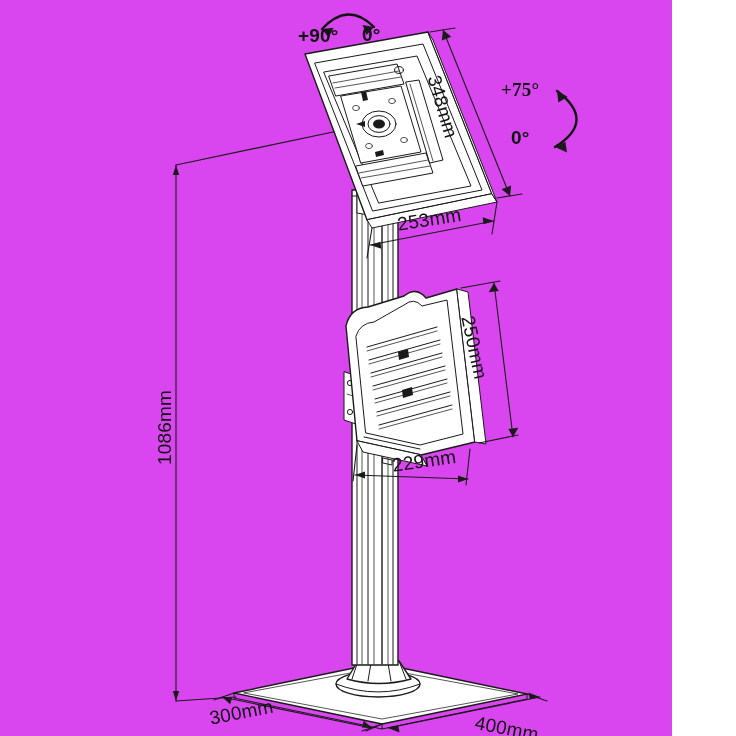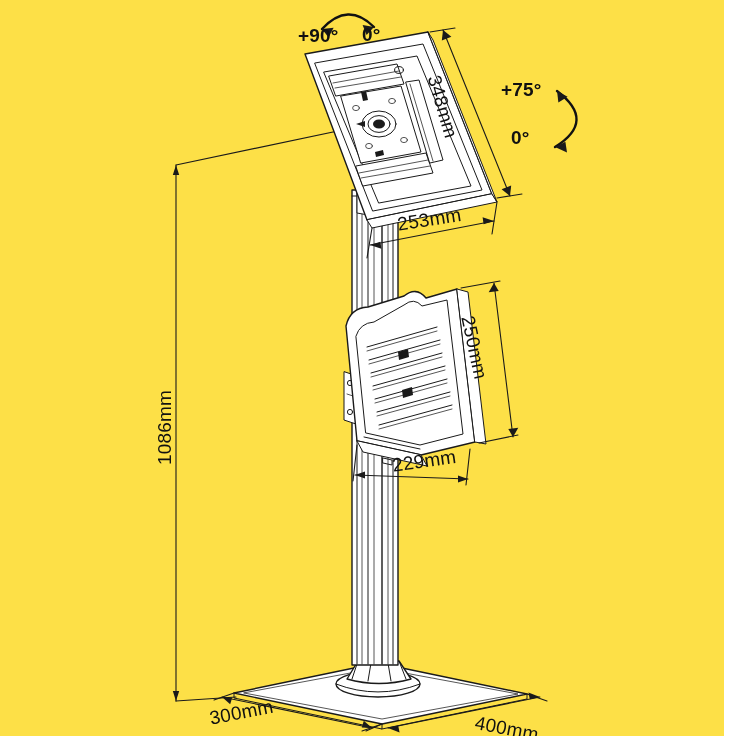--- a/index.html
+++ b/index.html
@@ -9,23 +9,23 @@
     background: #ffffff;
   }
   body {
     width: 736px;
     height: 736px;
     overflow: hidden;
     font-family: "Liberation Sans", sans-serif;
   }
   #drawing-root {
     position: relative;
-    width: 724px;
+    width: 672px;
     height: 736px;
-    background: #fde047;
+    background: #d946ef;
   }
   #drawing-svg {
     position: absolute;
     top: 0;
     left: 0;
     width: 736px;
     height: 736px;
     display: block;
   }
   .ln {
@@ -101,20 +101,21 @@
     left: 298px;
     top: 26px;
   }
   #lbl-0-top {
     left: 362px;
     top: 25px;
   }
   #lbl-75 {
     left: 501px;
     top: 80px;
+    font-family: Liberation Serif, serif;
   }
   #lbl-0-side {
     left: 511px;
     top: 128px;
   }
   #lbl-348 {
     left: 443px;
     top: 73px;
     transform: rotate(74deg);
     transform-origin: left top;

